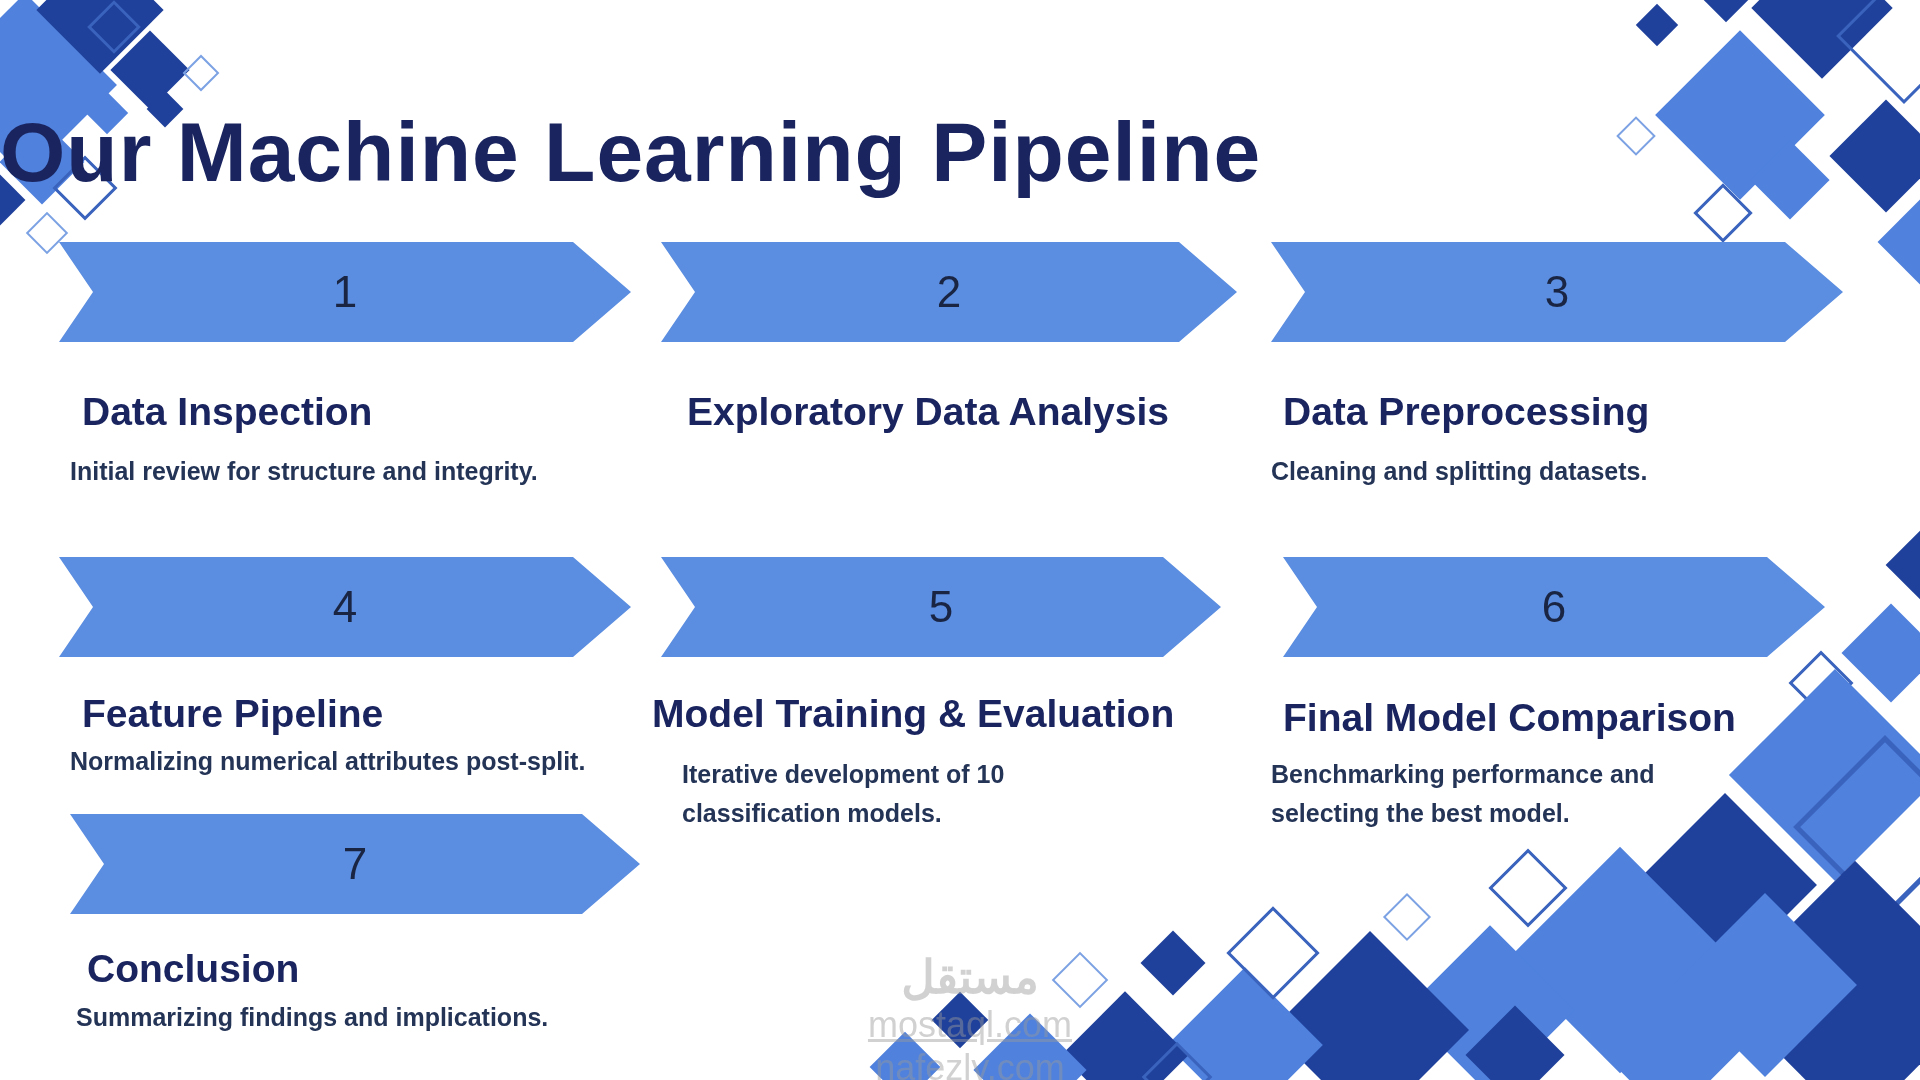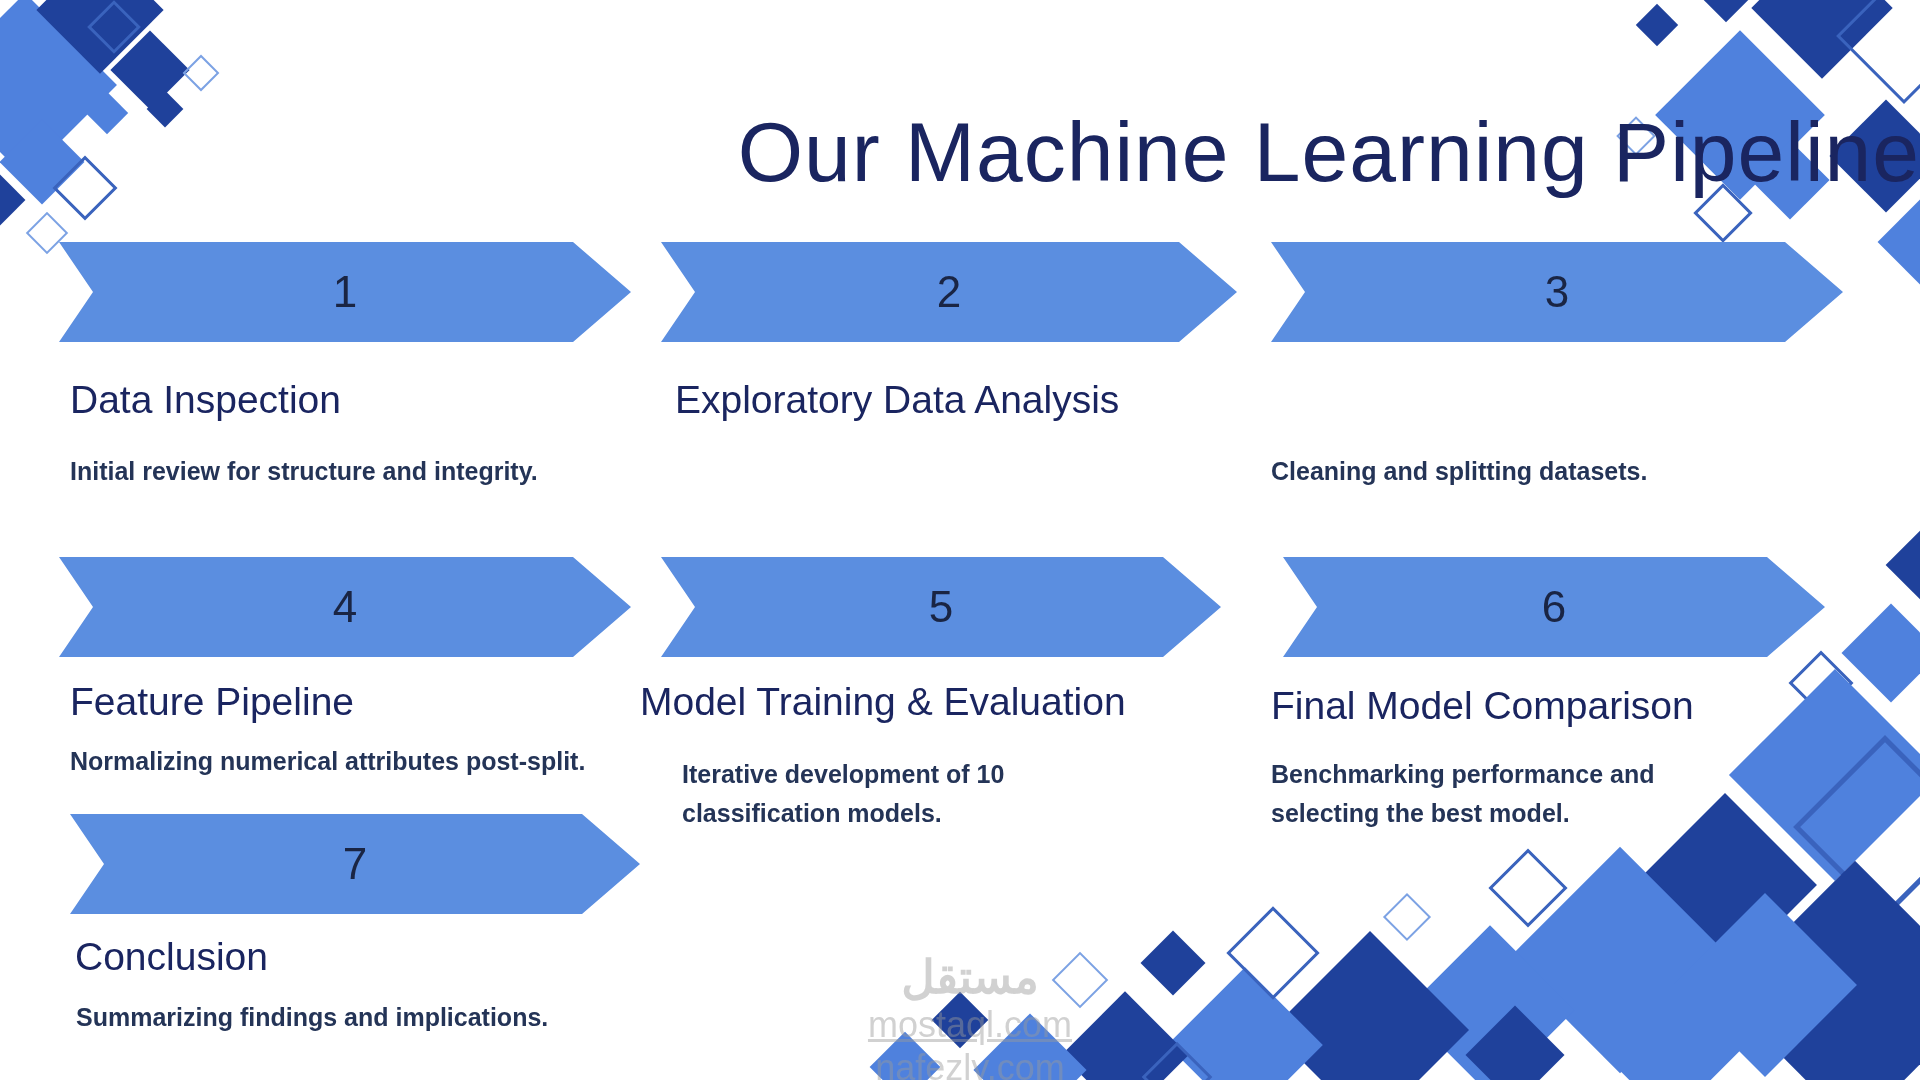--- a/index.html
+++ b/index.html
@@ -2,32 +2,32 @@
 <html><head>
 <meta charset="utf-8">
 <style>
   html,body{margin:0;padding:0;background:#ffffff;}
   #stage{
     position:relative;width:1920px;height:1080px;background:#ffffff;
     overflow:hidden;font-family:"Liberation Sans",sans-serif;
   }
   
   .main-title{
-    position:absolute;left:0;top:104px;width:100%;text-align:right;
-    font-size:84px;font-weight:normal;color:#1a2560;letter-spacing:1px;margin:0;z-index:5;
+    position:absolute;left:0;top:104px;width:100%;text-align:left;
+    font-size:84px;font-weight:bold;color:#1a2560;letter-spacing:1px;margin:0;z-index:5;
   }
   
   .arrow{
     position:absolute;height:100px;background:#5b8ee0;z-index:4;
     clip-path:polygon(0 0, calc(100% - 58px) 0, 100% 50%, calc(100% - 58px) 100%, 0 100%, 34px 50%);
     display:flex;align-items:center;justify-content:center;
   }
   .num{font-size:44px;color:#1a2544;}
   .stitle{
-    position:absolute;margin:0;font-size:39px;font-weight:normal;color:#1a2560;z-index:5;
+    position:absolute;margin:12px;font-size:39px;font-weight:bold;color:#1a2560;z-index:5;
   }
   .sdesc{
     position:absolute;margin:0;font-size:25px;color:#243457;line-height:1.55;z-index:5;font-weight:bold;
   }
   
   .d{position:absolute;transform:rotate(45deg);display:block;}
   .db{background:#4f81dd;}
   .dn{background:#1f419b;}
   .do{background:transparent;border:3px solid #3a63bd;}
   .dol{background:transparent;border:2px solid #7ca2e4;}
@@ -120,20 +120,21 @@
   <p class="sdesc" style="left:70px;top:452px;width:580px">Initial review for structure and integrity.</p>
 
   <div class="arrow" style="left:661px;top:242px;width:576px">
     <span class="num">2</span>
   </div>
   <h2 class="stitle" style="left:675px;top:378px">Exploratory Data Analysis</h2>
 
   <div class="arrow" style="left:1271px;top:242px;width:572px">
     <span class="num">3</span>
   </div>
+  <h2 class="stitle" style="left:1271px;top:378px">Data Preprocessing</h2>
   <p class="sdesc" style="left:1271px;top:452px;width:560px">Cleaning and splitting datasets.</p>
 
   
   <div class="arrow" style="left:59px;top:557px;width:572px">
     <span class="num">4</span>
   </div>
   <h2 class="stitle" style="left:70px;top:680px">Feature Pipeline</h2>
   <p class="sdesc" style="left:70px;top:742px;width:590px">Normalizing numerical attributes post-split.</p>
 
   <div class="arrow" style="left:661px;top:557px;width:560px">

